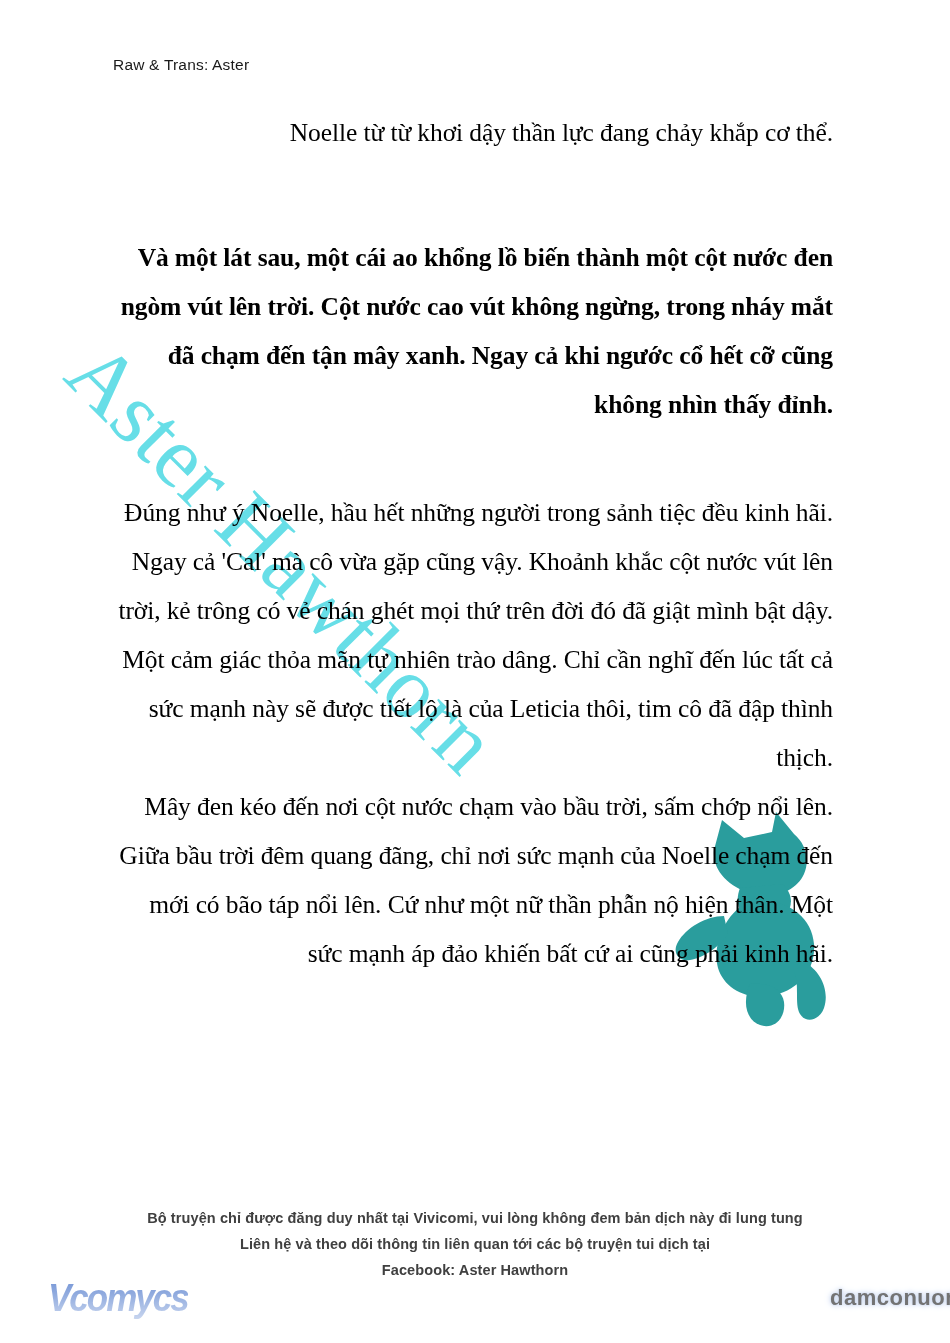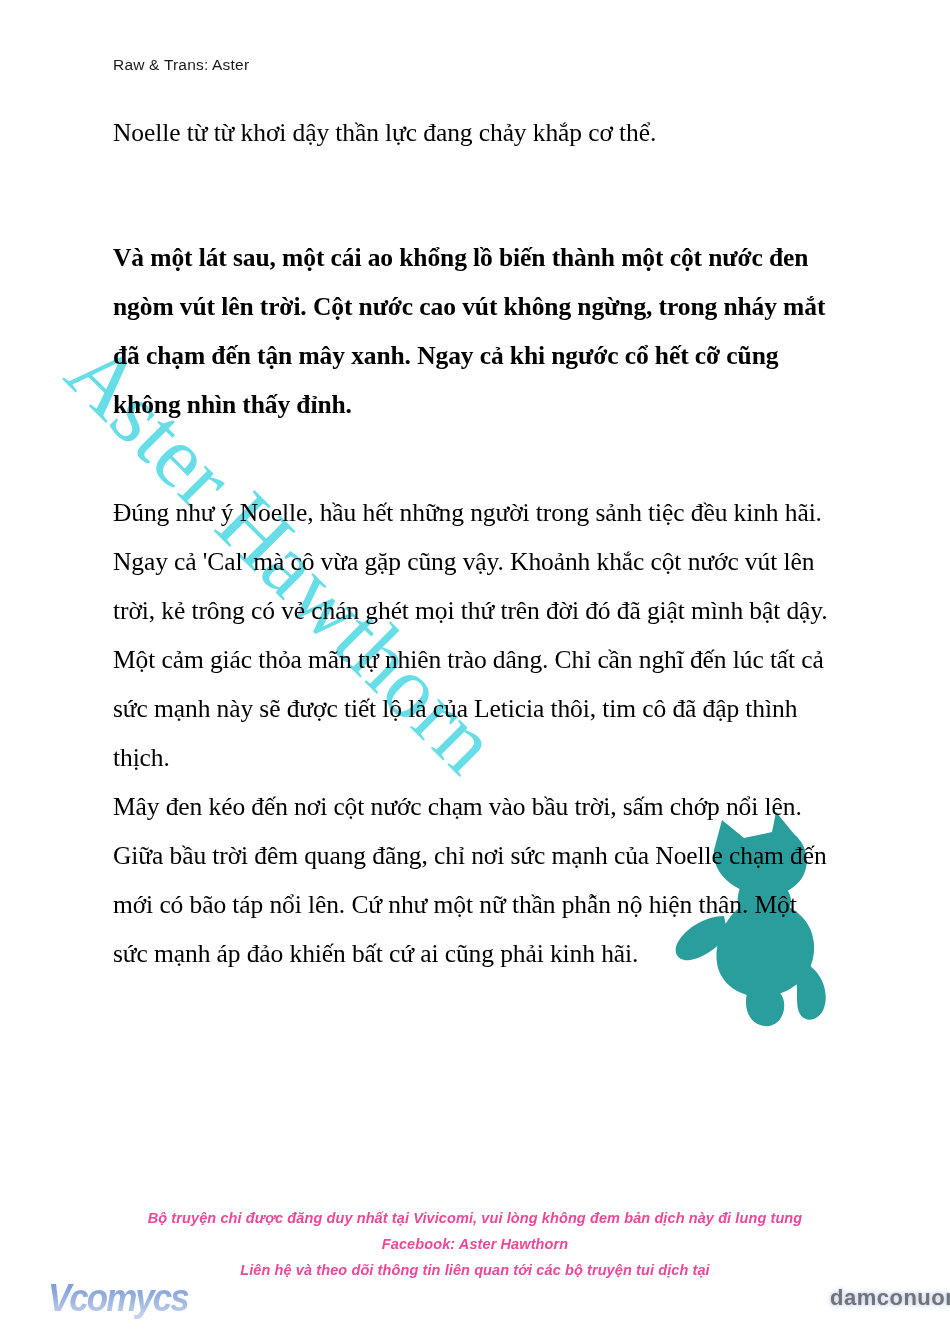--- a/index.html
+++ b/index.html
@@ -37,21 +37,21 @@
     left: 113px;
     top: 108px;
     width: 720px;
     z-index: 4;
   }
   .para {
     font-family: "Liberation Serif", serif;
     font-size: 25.5px;
     line-height: 49px;
     color: #000000;
-    text-align: left;
+    text-align: right;
     margin: 0 0 59px 0;
     letter-spacing: -0.1px;
   }
   .para.p1 { margin-bottom: 76px; }
   .para.p2 { margin-bottom: 59px; font-weight: bold; }
   .para.p3 { margin-bottom: 78px; }
   .para.p4 { margin-bottom: 0; }
 
   
   .wm-diagonal {
@@ -85,24 +85,23 @@
   .notice {
     position: absolute;
     left: 0;
     top: 1205px;
     width: 950px;
     text-align: center;
     z-index: 5;
   }
   .notice-line {
     font-family: "Liberation Sans", sans-serif;
-    font-style: italic;
     font-weight: bold;
     font-size: 14.5px;
-    color: #ec4899;
+    color: #404040;
     line-height: 26px;
     letter-spacing: 0.1px;
     white-space: nowrap;
   }
 
   
   .bottom-bar {
     position: absolute;
     left: 0;
     bottom: 16px;
@@ -188,22 +187,22 @@
 
   <div class="content">
     <p class="para p1">Noelle từ từ khơi dậy thần lực đang chảy khắp cơ thể.</p>
     <p class="para p2">Và một lát sau, một cái ao khổng lồ biến thành một cột nước đen ngòm vút lên trời. Cột nước cao vút không ngừng, trong nháy mắt đã chạm đến tận mây xanh. Ngay cả khi ngước cổ hết cỡ cũng không nhìn thấy đỉnh.</p>
     <p class="para p4">Đúng như ý Noelle, hầu hết những người trong sảnh tiệc đều kinh hãi. Ngay cả 'Cal' mà cô vừa gặp cũng vậy. Khoảnh khắc cột nước vút lên trời, kẻ trông có vẻ chán ghét mọi thứ trên đời đó đã giật mình bật dậy. Một cảm giác thỏa mãn tự nhiên trào dâng. Chỉ cần nghĩ đến lúc tất cả sức mạnh này sẽ được tiết lộ là của Leticia thôi, tim cô đã đập thình thịch.</p>
     <p class="para p3">Mây đen kéo đến nơi cột nước chạm vào bầu trời, sấm chớp nổi lên. Giữa bầu trời đêm quang đãng, chỉ nơi sức mạnh của Noelle chạm đến mới có bão táp nổi lên. Cứ như một nữ thần phẫn nộ hiện thân. Một sức mạnh áp đảo khiến bất cứ ai cũng phải kinh hãi.</p>
   </div>
 
   <div class="notice">
     <div class="notice-line">Bộ truyện chỉ được đăng duy nhất tại Vivicomi, vui lòng không đem bản dịch này đi lung tung</div>
+    <div class="notice-line">Liên hệ và theo dõi thông tin liên quan tới các bộ truyện tui dịch tại</div>
     <div class="notice-line">Facebook: Aster Hawthorn</div>
-    <div class="notice-line">Liên hệ và theo dõi thông tin liên quan tới các bộ truyện tui dịch tại</div>
   </div>
 
   <div class="bottom-bar">
     <div class="brand-logo">Vcomycs</div>
     <div class="brand-mark">damconuong</div>
   </div>
 
 </div>
 
 </body></html>

